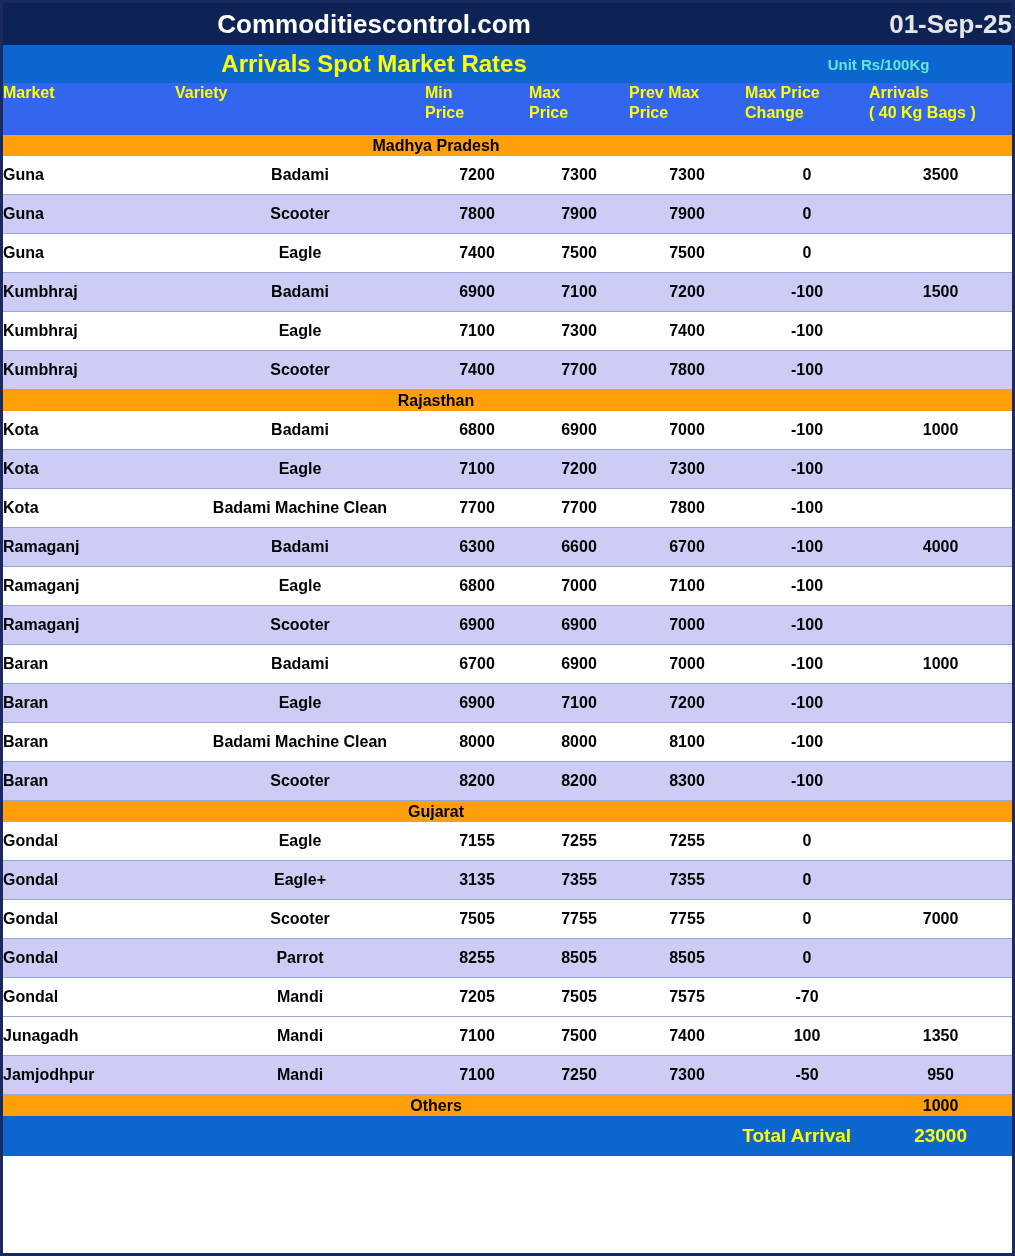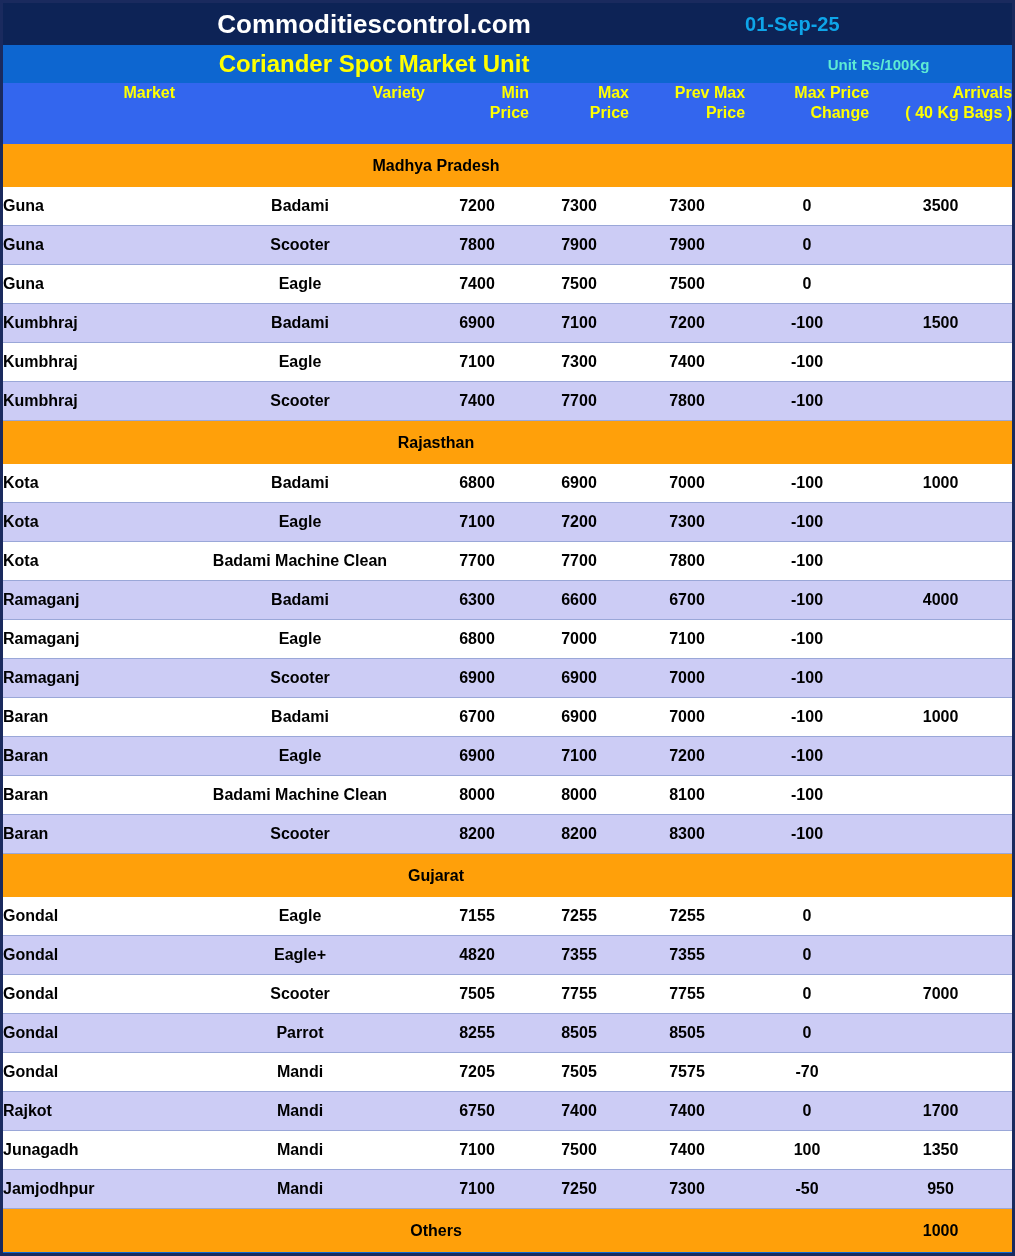--- a/index.html
+++ b/index.html
@@ -34,24 +34,24 @@
     height: 42px;
     vertical-align: middle;
   }
   .site-title {
     color: #ffffff;
     font-size: 26px;
     font-weight: bold;
     text-align: center;
   }
   .date-cell {
-    color: #0ea5e9;
-    font-size: 20px;
-    font-weight: bold;
-    text-align: left;
+    color: #e5e5e5;
+    font-size: 26px;
+    font-weight: bold;
+    text-align: right;
   }
   
   .sub-bar td {
     background: #0d66d0;
     height: 38px;
     vertical-align: middle;
   }
   .main-title {
     color: #ffff00;
     font-size: 24px;
@@ -63,37 +63,37 @@
     font-size: 15px;
     font-weight: bold;
     text-align: center;
   }
   
   .col-head td {
     background: #3366ee;
     color: #ffff00;
     font-size: 16px;
     font-weight: bold;
-    text-align: right;
-    height: 61px;
+    text-align: left;
+    height: 52px;
     vertical-align: top;
     padding-top: 8px;
     line-height: 1.25;
   }
   .col-head td span.l2 {
     display: block;
   }
   
   .region td {
     background: #ffa00a;
     color: #000000;
     font-size: 16px;
     font-weight: bold;
     text-align: center;
-    height: 43px;
+    height: 21px;
     vertical-align: middle;
   }
   .region td.arr {
     text-align: center;
   }
   
   tr.data td {
     height: 38px;
     font-size: 16px;
     font-weight: bold;
@@ -147,21 +147,21 @@
       <col style="width:116px">
       <col style="width:124px">
       <col style="width:143px">
     </colgroup>
     <tbody>
       <tr class="title-bar">
         <td colspan="5" class="site-title">Commoditiescontrol.com</td>
         <td colspan="2" class="date-cell">01-Sep-25</td>
       </tr>
       <tr class="sub-bar">
-        <td colspan="5" class="main-title">Coriander Spot Market Unit</td>
+        <td colspan="5" class="main-title">Arrivals Spot Market Rates</td>
         <td colspan="2" class="unit-cell">Unit Rs/100Kg</td>
       </tr>
       <tr class="col-head">
         <td><span>Market</span></td>
         <td><span>Variety</span></td>
         <td><span>Min</span><span class="l2">Price</span></td>
         <td><span>Max</span><span class="l2">Price</span></td>
         <td><span>Prev Max</span><span class="l2">Price</span></td>
         <td><span>Max Price</span><span class="l2">Change</span></td>
         <td><span>Arrivals</span><span class="l2">( 40 Kg Bags )</span></td>
@@ -329,21 +329,21 @@
           <td class="variety">Eagle</td>
           <td class="num">7155</td>
           <td class="num">7255</td>
           <td class="num">7255</td>
           <td class="num">0</td>
           <td class="num"></td>
         </tr>
         <tr class="data alt">
           <td class="market">Gondal</td>
           <td class="variety">Eagle+</td>
-          <td class="num">4820</td>
+          <td class="num">3135</td>
           <td class="num">7355</td>
           <td class="num">7355</td>
           <td class="num">0</td>
           <td class="num"></td>
         </tr>
         <tr class="data plain">
           <td class="market">Gondal</td>
           <td class="variety">Scooter</td>
           <td class="num">7505</td>
           <td class="num">7755</td>
@@ -361,29 +361,20 @@
           <td class="num"></td>
         </tr>
         <tr class="data plain">
           <td class="market">Gondal</td>
           <td class="variety">Mandi</td>
           <td class="num">7205</td>
           <td class="num">7505</td>
           <td class="num">7575</td>
           <td class="num">-70</td>
           <td class="num"></td>
-        </tr>
-        <tr class="data alt">
-          <td class="market">Rajkot</td>
-          <td class="variety">Mandi</td>
-          <td class="num">6750</td>
-          <td class="num">7400</td>
-          <td class="num">7400</td>
-          <td class="num">0</td>
-          <td class="num">1700</td>
         </tr>
         <tr class="data plain">
           <td class="market">Junagadh</td>
           <td class="variety">Mandi</td>
           <td class="num">7100</td>
           <td class="num">7500</td>
           <td class="num">7400</td>
           <td class="num">100</td>
           <td class="num">1350</td>
         </tr>

